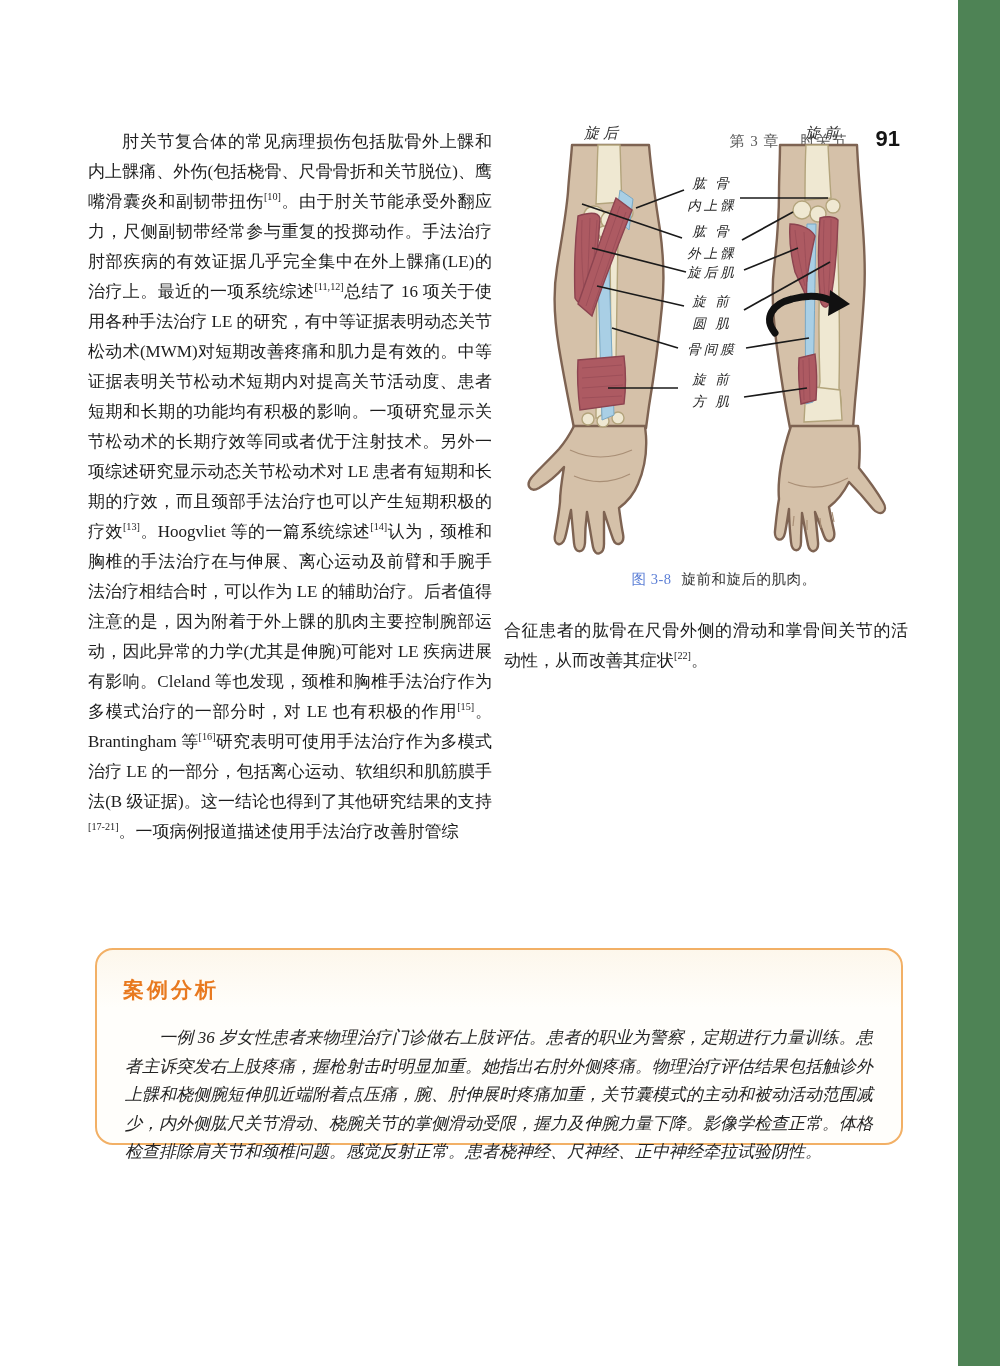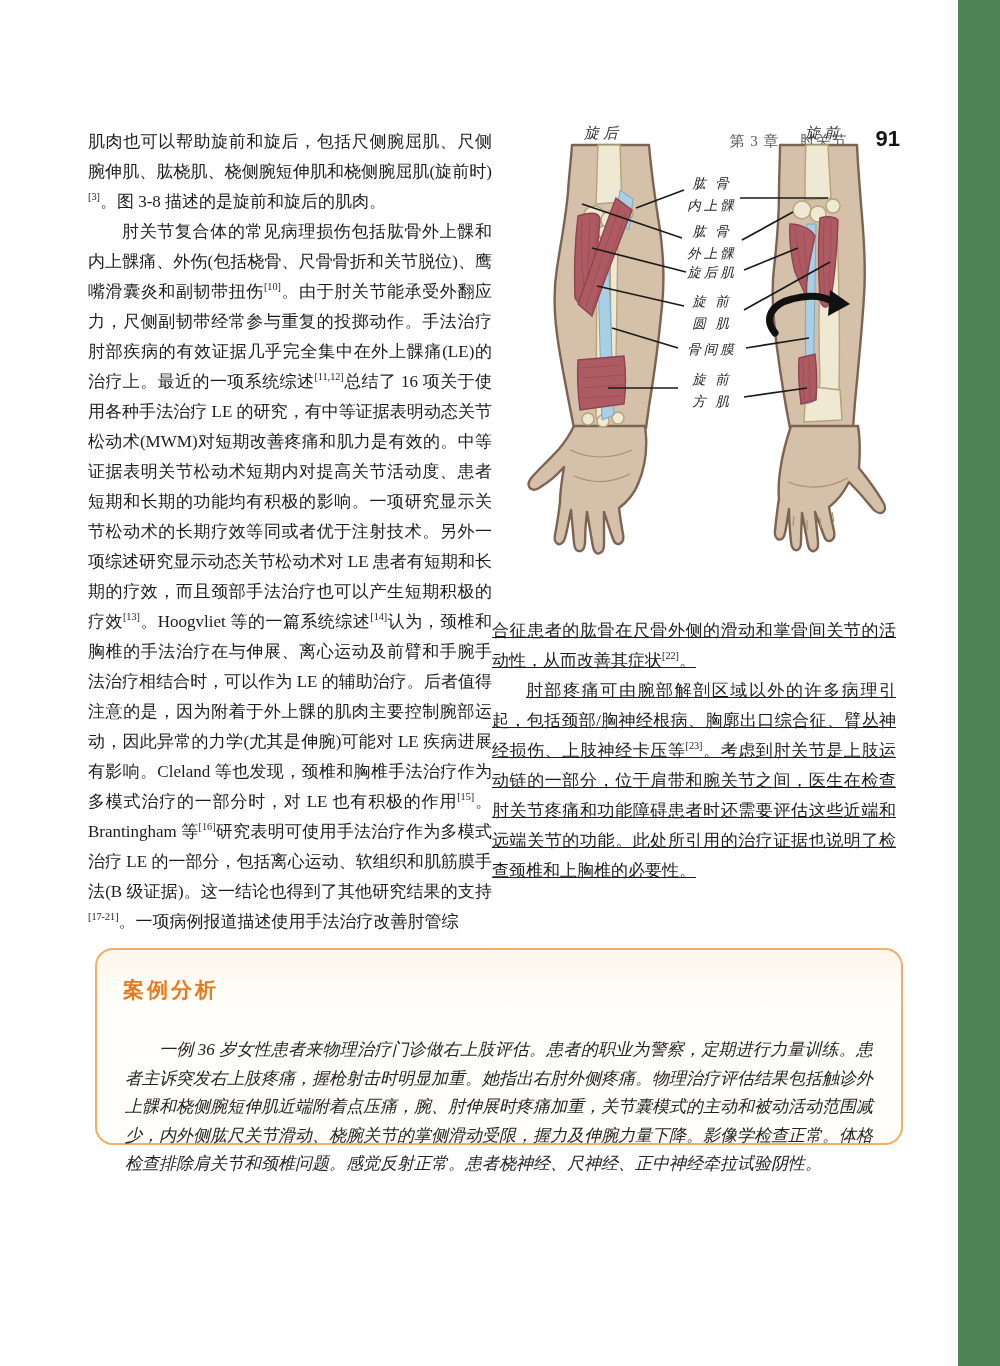--- a/index.html
+++ b/index.html
@@ -12,41 +12,41 @@
     position:absolute;top:78px;right:100px;display:flex;align-items:baseline;margin-top:48px;
   }
   .hdr-chapter,.hdr-title{font-size:15px;color:#5a5a5a;letter-spacing:1px;}
   .hdr-title{margin-left:20px;}
   .hdr-pagenum{margin-left:28px;font-family:"Liberation Sans","DejaVu Sans",sans-serif;
     font-size:22px;font-weight:600;color:#141414;}
   .col{position:absolute;width:404px;font-size:17px;line-height:30px;text-align:justify;}
   .col p{margin:0;}
   .col p.indent{text-indent:2em;}
   #col-left{left:88px;top:127px;}
-  #col-right-text{left:492px;top:616px;text-decoration:underline;}
+  #col-right-text{left:504px;top:616px;}
   sup{font-size:0.60em;vertical-align:super;line-height:0;}
   
   #figure-wrap{position:absolute;left:508px;top:120px;width:432px;height:446px;font-style:italic;}
   #figure-caption{
     position:absolute;left:508px;top:570px;width:432px;text-align:center;
     font-size:14.5px;color:#333;letter-spacing:0.5px;
   }
   #figure-caption .cap-num{color:#5c7fd6;margin-right:10px;}
   
   #case-box{
     position:absolute;left:95px;top:948px;width:808px;height:197px;box-sizing:border-box;
     border:2px solid #f2b066;border-radius:18px;
     background:linear-gradient(180deg,#fdf7ec 0%,#fffefb 30%);
   }
   #case-title{
     margin:26px 0 0 26px;font-family:"Liberation Sans","DejaVu Sans",sans-serif;
     font-size:21px;font-weight:bold;color:#e8791f;letter-spacing:3px;
   }
   #case-body{
-    margin:32px 28px 0 28px;font-size:17px;line-height:28.5px;text-align:justify;
+    margin:20px 28px 0 28px;font-size:17px;line-height:28.5px;text-align:justify;
     text-indent:2em;font-style:italic;color:#242424;
   }
   
   .skin{fill:#d5c1a9;stroke:#7e6352;stroke-width:2.4;stroke-linejoin:round;}
   .bone{fill:#efe8d2;stroke:#b3a47c;stroke-width:1.4;}
   .muscle{fill:#ad5a62;stroke:#8c4450;stroke-width:1.4;}
   .membrane{fill:#a9cfe5;stroke:#7aa8c4;stroke-width:1;}
   .fiber{stroke:#8c4450;stroke-width:0.9;opacity:0.55;fill:none;}
   .crease{stroke:#a98f76;stroke-width:1.2;fill:none;}
   .leader{stroke:#1a1a1a;stroke-width:1.7;}
@@ -60,21 +60,20 @@
 
   <div class="green-bar"></div>
 
   <div class="page-header">
     <span class="hdr-chapter">第 3 章</span>
     <span class="hdr-title">肘关节</span>
     <span class="hdr-pagenum">91</span>
   </div>
 
   <div class="col" id="col-left">
-    <p>肌肉也可以帮助旋前和旋后，包括尺侧腕屈肌、尺侧腕伸肌、肱桡肌、桡侧腕短伸肌和桡侧腕屈肌(旋前时)<sup>[3]</sup>。图 3-8 描述的是旋前和旋后的肌肉。</p>
     <p class="indent">肘关节复合体的常见病理损伤包括肱骨外上髁和内上髁痛、外伤(包括桡骨、尺骨骨折和关节脱位)、鹰嘴滑囊炎和副韧带扭伤<sup>[10]</sup>。由于肘关节能承受外翻应力，尺侧副韧带经常参与重复的投掷动作。手法治疗肘部疾病的有效证据几乎完全集中在外上髁痛(LE)的治疗上。最近的一项系统综述<sup>[11,12]</sup>总结了 16 项关于使用各种手法治疗 LE 的研究，有中等证据表明动态关节松动术(MWM)对短期改善疼痛和肌力是有效的。中等证据表明关节松动术短期内对提高关节活动度、患者短期和长期的功能均有积极的影响。一项研究显示关节松动术的长期疗效等同或者优于注射技术。另外一项综述研究显示动态关节松动术对 LE 患者有短期和长期的疗效，而且颈部手法治疗也可以产生短期积极的疗效<sup>[13]</sup>。Hoogvliet 等的一篇系统综述<sup>[14]</sup>认为，颈椎和胸椎的手法治疗在与伸展、离心运动及前臂和手腕手法治疗相结合时，可以作为 LE 的辅助治疗。后者值得注意的是，因为附着于外上髁的肌肉主要控制腕部运动，因此异常的力学(尤其是伸腕)可能对 LE 疾病进展有影响。Cleland 等也发现，颈椎和胸椎手法治疗作为多模式治疗的一部分时，对 LE 也有积极的作用<sup>[15]</sup>。Brantingham 等<sup>[16]</sup>研究表明可使用手法治疗作为多模式治疗 LE 的一部分，包括离心运动、软组织和肌筋膜手法(B 级证据)。这一结论也得到了其他研究结果的支持<sup>[17-21]</sup>。一项病例报道描述使用手法治疗改善肘管综</p>
   </div>
 
   <div id="figure-wrap">
     <svg width="432" height="446" viewBox="0 0 432 446">
 
       <text class="pose-text" x="95" y="18" text-anchor="middle">旋后</text>
       <text class="pose-text" x="316" y="18" text-anchor="middle">旋前</text>
 
       <g>
@@ -170,24 +169,26 @@
         <text class="ann-text" x="204" y="157" text-anchor="middle">旋后肌</text>
         <text class="ann-text" x="204" y="186" text-anchor="middle">旋 前</text>
         <text class="ann-text" x="204" y="208" text-anchor="middle">圆 肌</text>
         <text class="ann-text" x="204" y="234" text-anchor="middle">骨间膜</text>
         <text class="ann-text" x="204" y="264" text-anchor="middle">旋 前</text>
         <text class="ann-text" x="204" y="286" text-anchor="middle">方 肌</text>
       </g>
     </svg>
   </div>
 
+  <div id="figure-caption">
+    <span class="cap-num">图 3-8</span><span>旋前和旋后的肌肉。</span>
+  </div>
 
   <div class="col" id="col-right-text">
     <p>合征患者的肱骨在尺骨外侧的滑动和掌骨间关节的活动性，从而改善其症状<sup>[22]</sup>。</p>
-    <p class="indent">肘部疼痛可由腕部解剖区域以外的许多病理引起，包括颈部/胸神经根病、胸廓出口综合征、臂丛神经损伤、上肢神经卡压等<sup>[23]</sup>。考虑到肘关节是上肢运动链的一部分，位于肩带和腕关节之间，医生在检查肘关节疼痛和功能障碍患者时还需要评估这些近端和远端关节的功能。此处所引用的治疗证据也说明了检查颈椎和上胸椎的必要性。</p>
   </div>
 
   <div id="case-box">
     <div id="case-title">案例分析</div>
     <p id="case-body">一例 36 岁女性患者来物理治疗门诊做右上肢评估。患者的职业为警察，定期进行力量训练。患者主诉突发右上肢疼痛，握枪射击时明显加重。她指出右肘外侧疼痛。物理治疗评估结果包括触诊外上髁和桡侧腕短伸肌近端附着点压痛，腕、肘伸展时疼痛加重，关节囊模式的主动和被动活动范围减少，内外侧肱尺关节滑动、桡腕关节的掌侧滑动受限，握力及伸腕力量下降。影像学检查正常。体格检查排除肩关节和颈椎问题。感觉反射正常。患者桡神经、尺神经、正中神经牵拉试验阴性。</p>
   </div>
 
 </div>
 
 </body></html>

